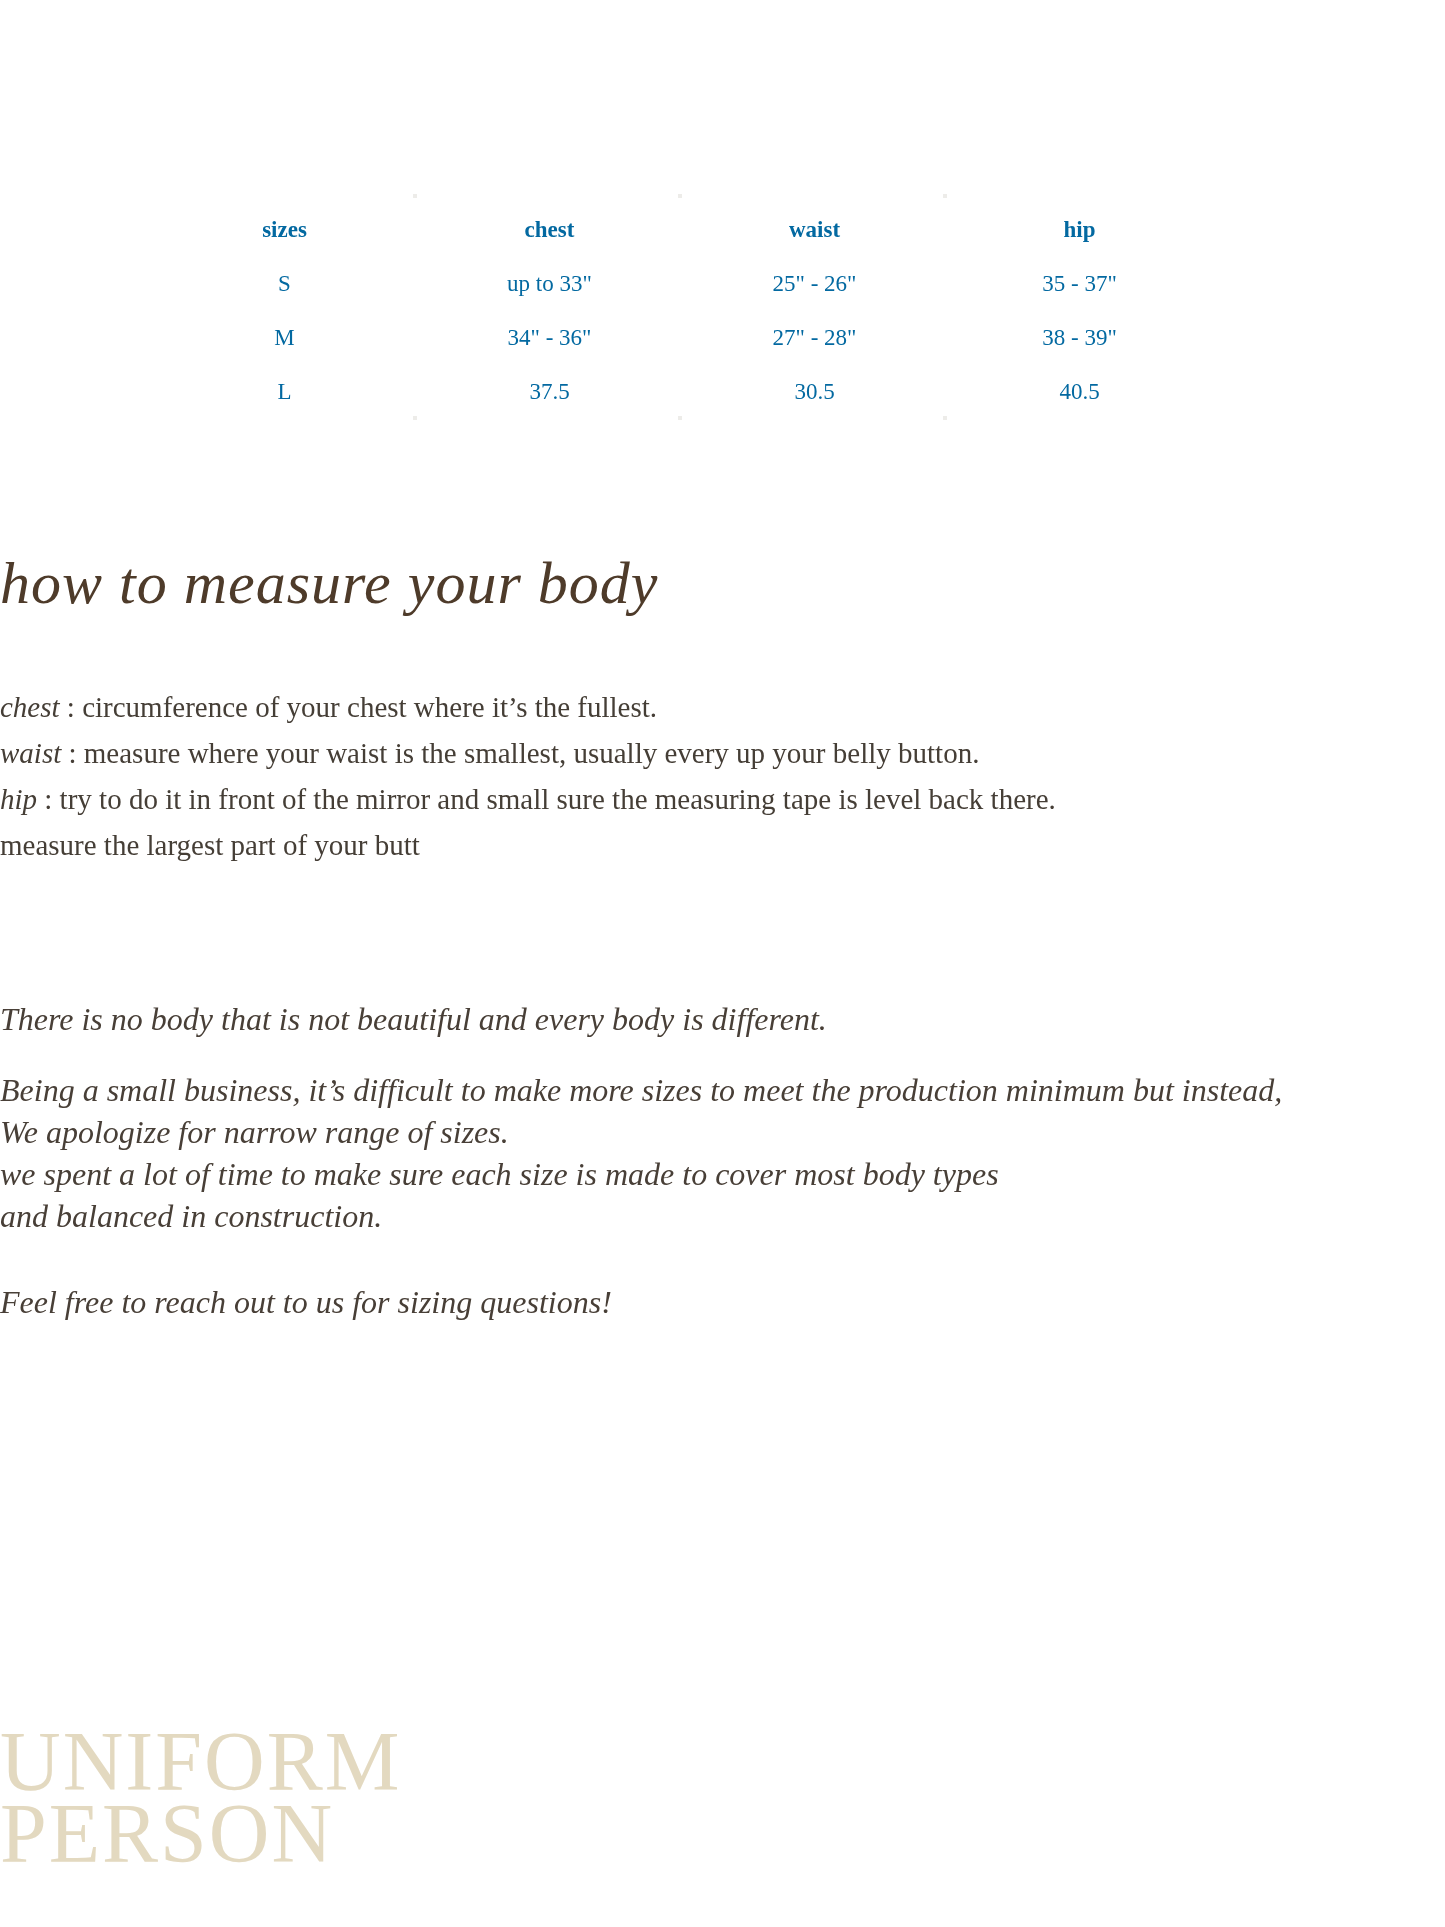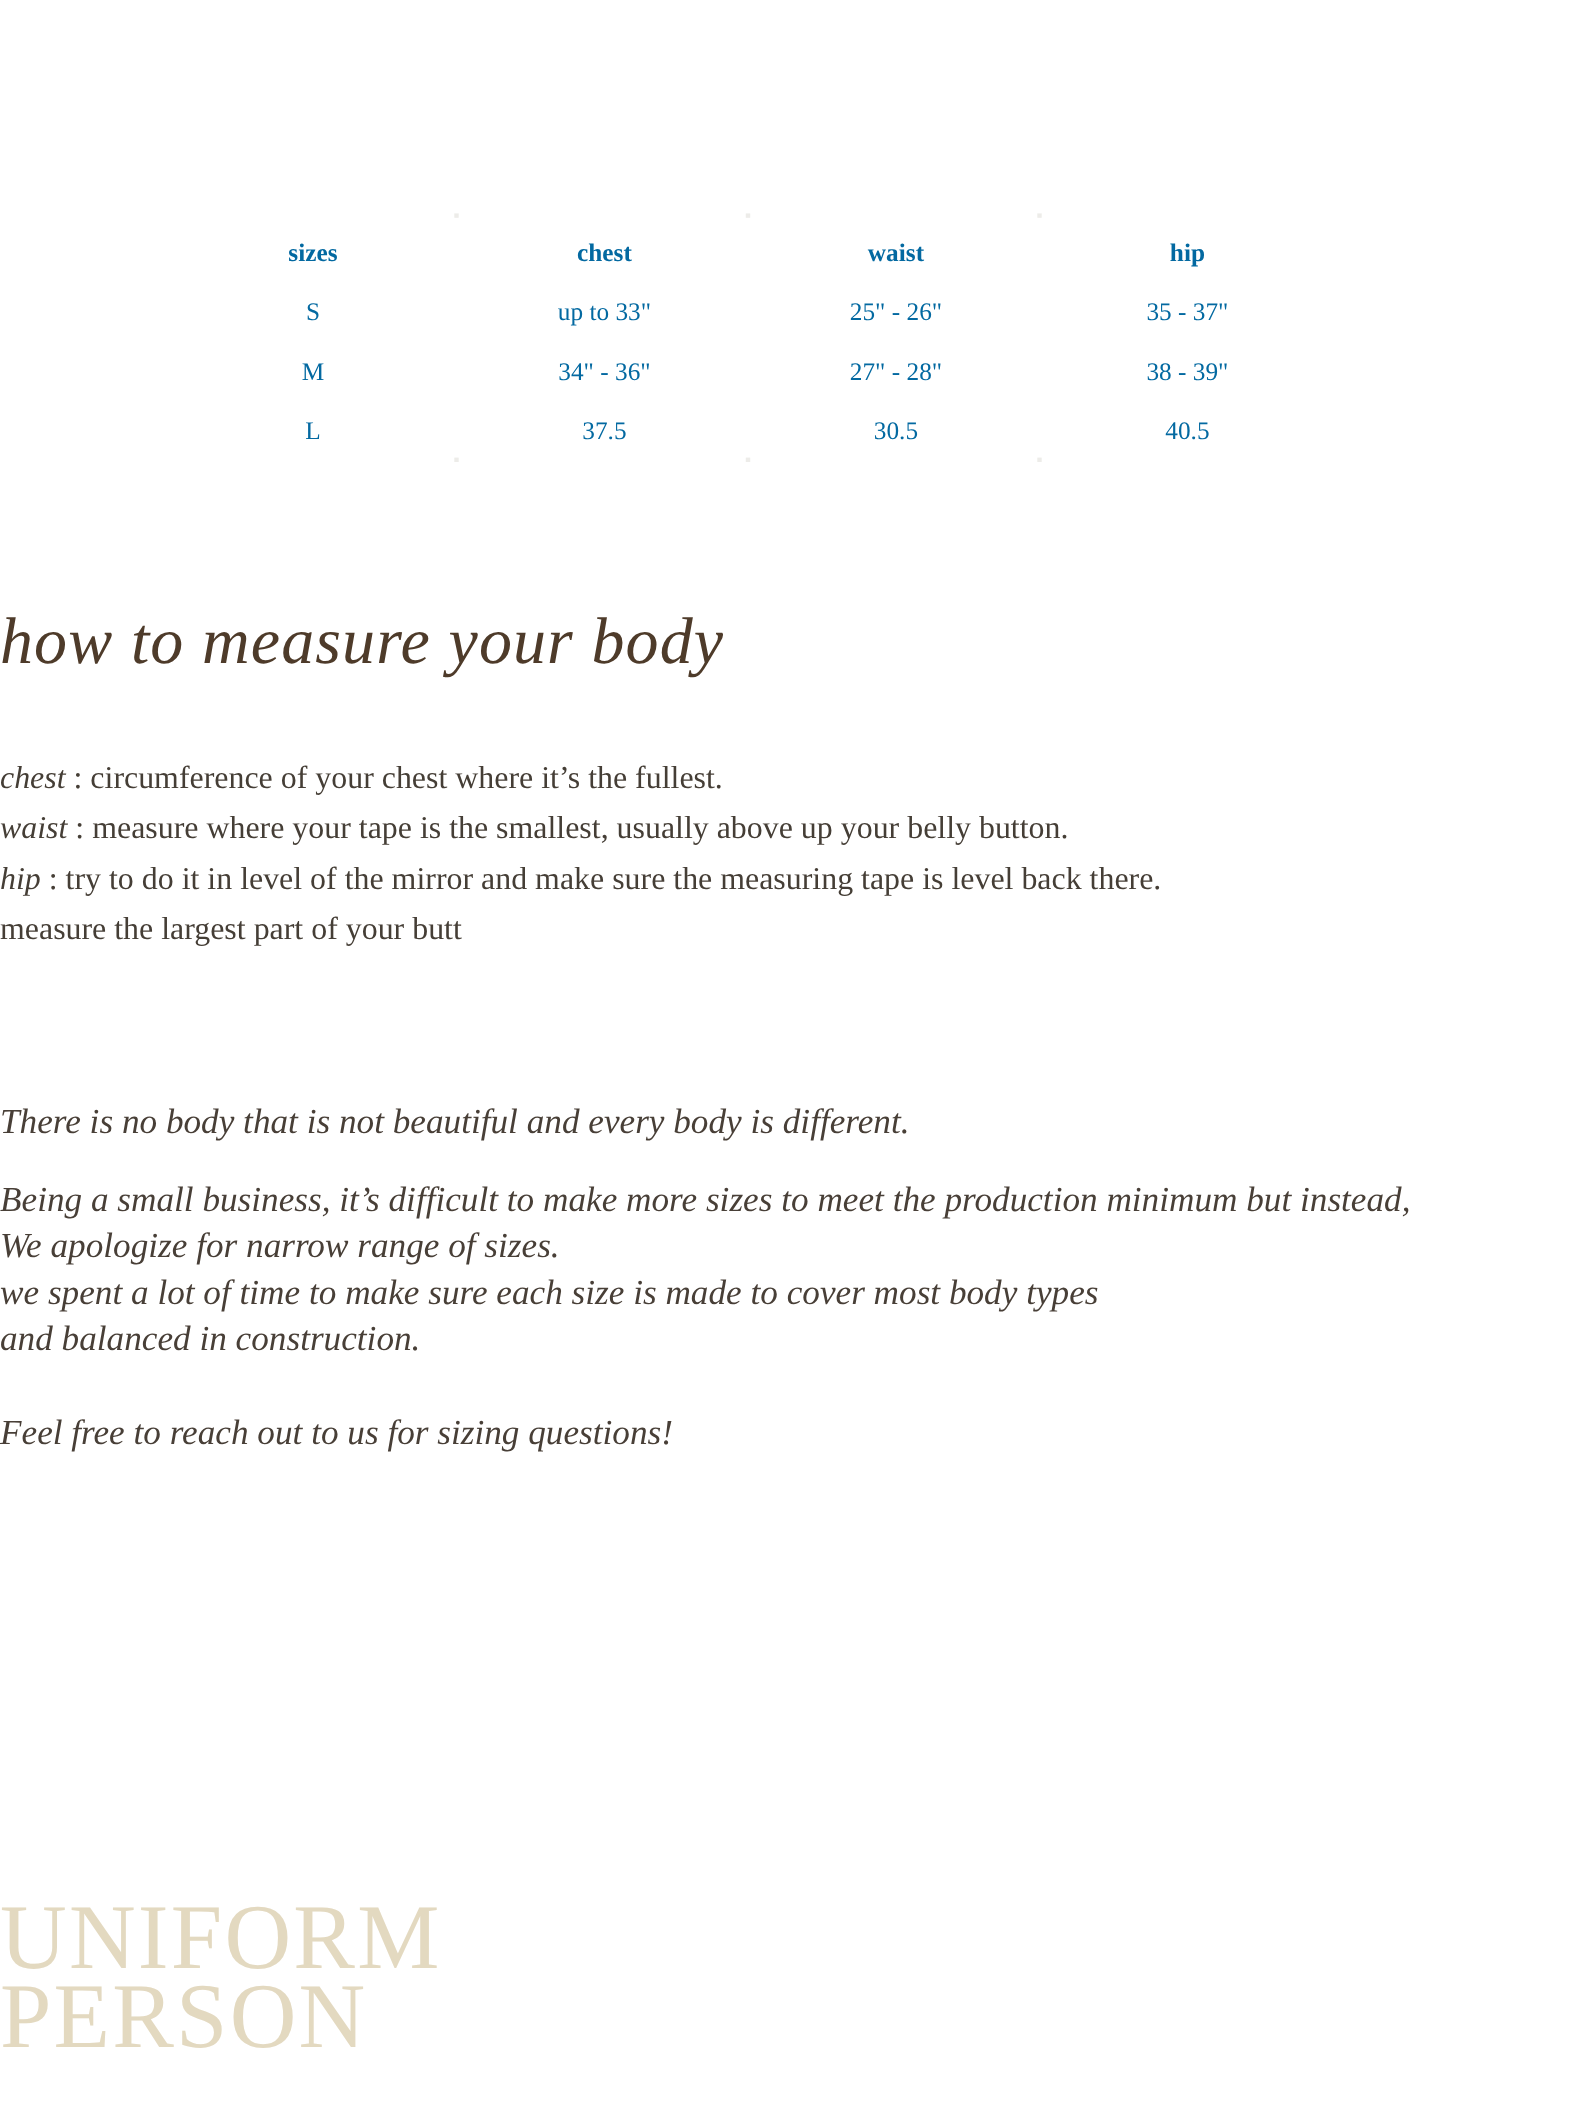--- a/index.html
+++ b/index.html
@@ -115,22 +115,22 @@
   <div class="cell">L</div>
   <div class="cell">37.5</div>
   <div class="cell">30.5</div>
   <div class="cell">40.5</div>
 </div>
 
 <h1 class="centered-block guide-title">how to measure your body</h1>
 
 <div class="centered-block definitions">
   <p><em class="term">chest</em><span> : circumference of your chest where it’s the fullest.</span></p>
-  <p><em class="term">waist</em><span> : measure where your tape is the smallest, usually above up your belly button.</span></p>
-  <p><em class="term">hip</em><span> : try to do it in level of the mirror and make sure the measuring tape is level back there.</span></p>
+  <p><em class="term">waist</em><span> : measure where your waist is the smallest, usually every up your belly button.</span></p>
+  <p><em class="term">hip</em><span> : try to do it in front of the mirror and small sure the measuring tape is level back there.</span></p>
   <p>measure the largest part of your butt</p>
 </div>
 
 <div class="centered-block note note-intro">
   <p>There is no body that is not beautiful and every body is different.</p>
 </div>
 
 <div class="centered-block note note-para">
   <p>Being a small business, it’s difficult to make more sizes to meet the production minimum but instead,</p>
   <p>We apologize for narrow range of sizes.</p>

